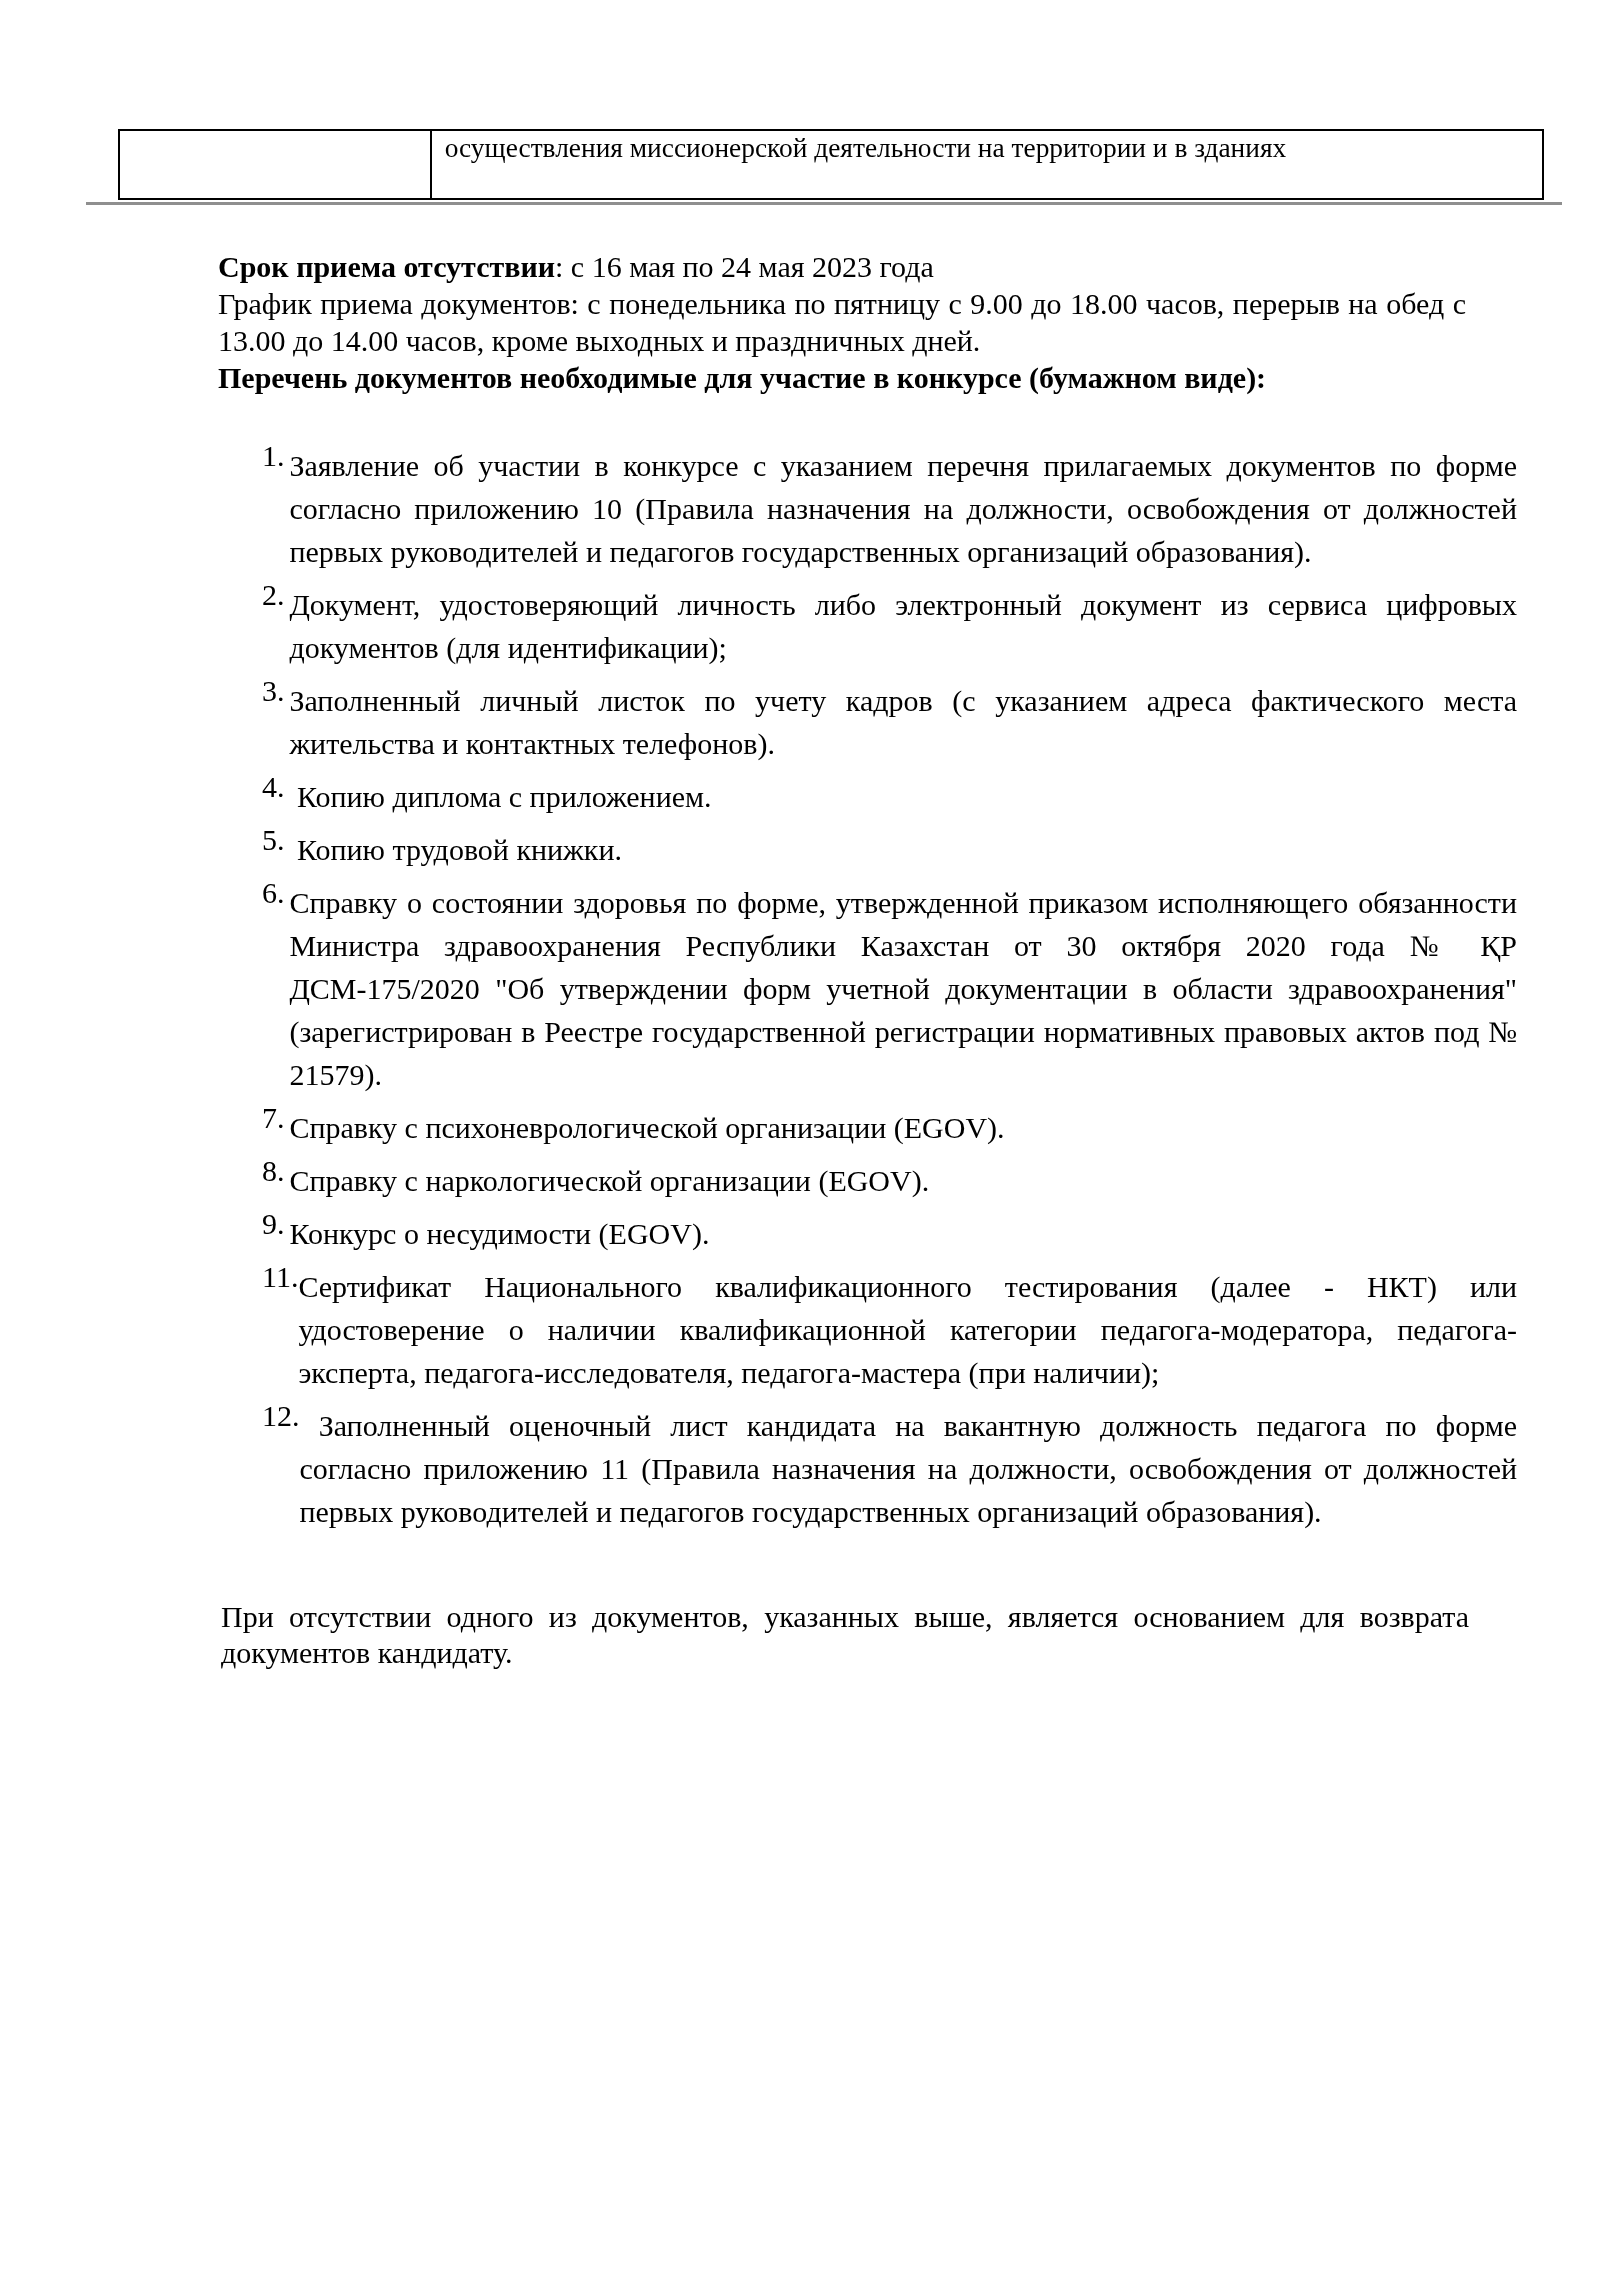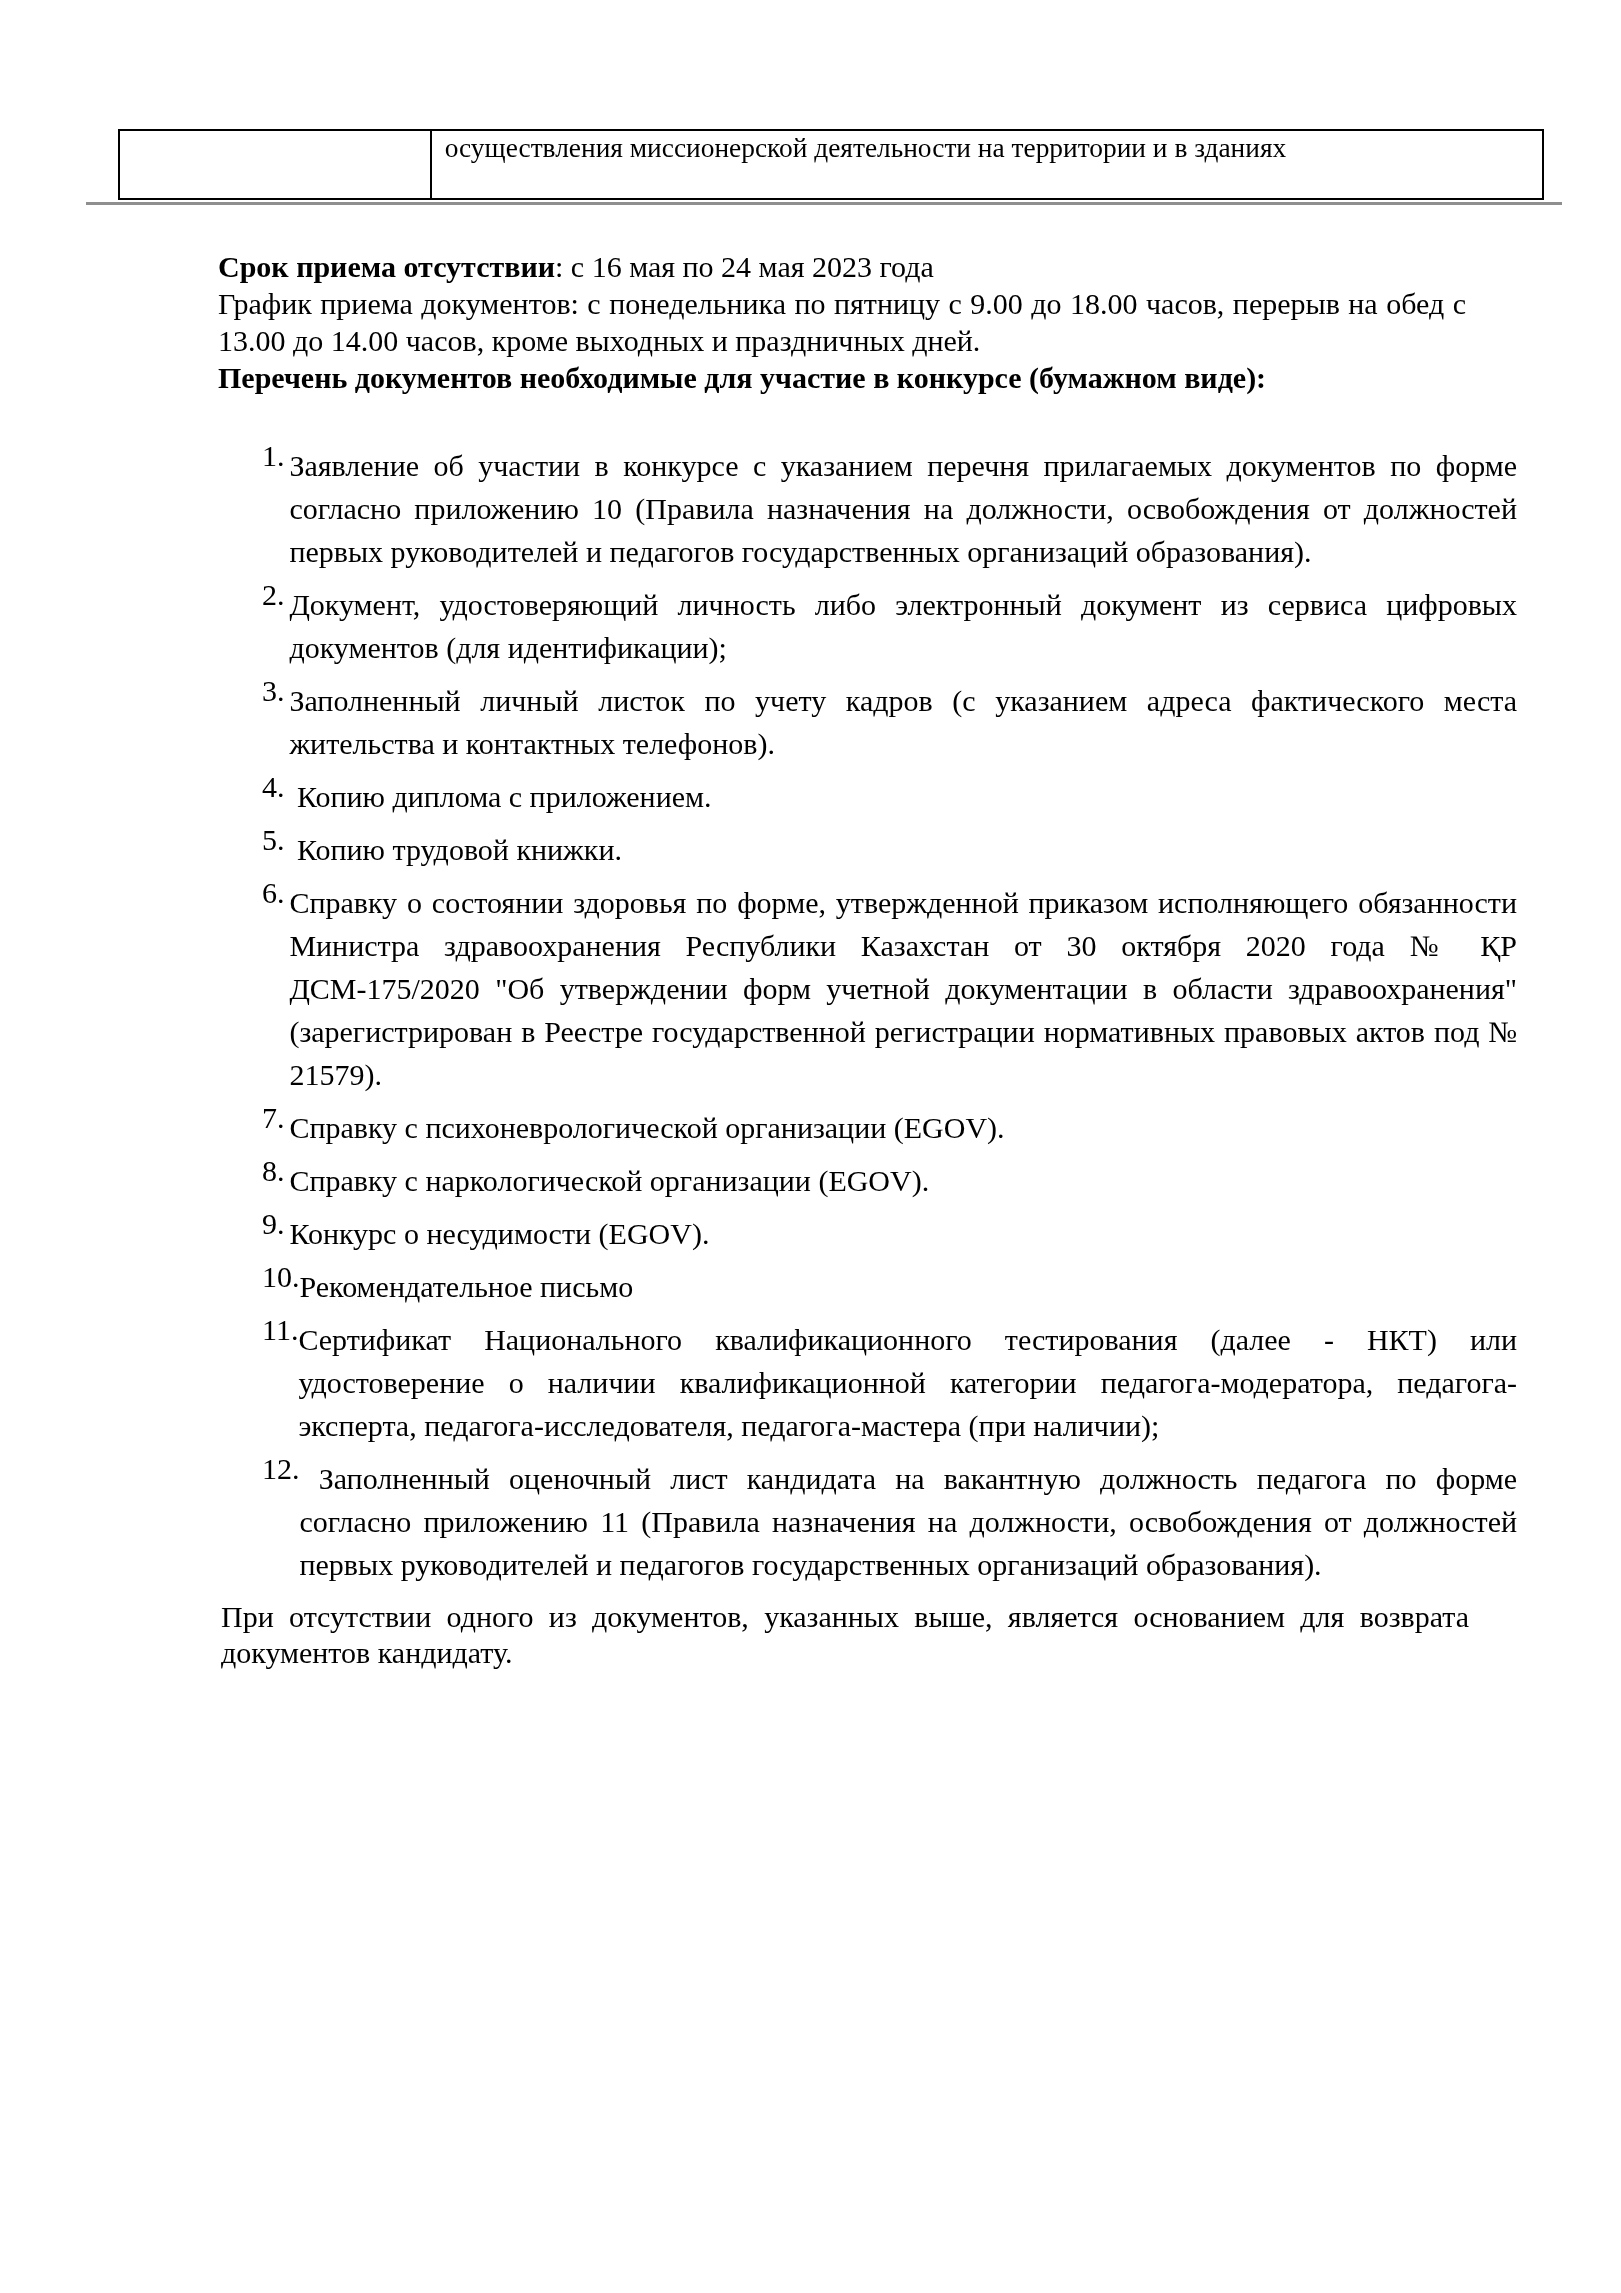--- a/index.html
+++ b/index.html
@@ -150,24 +150,20 @@
       <div class="item">
         <span class="num">8.</span>
         <div class="txt">Справку с наркологической организации (EGOV).</div>
       </div>
 
       <div class="item">
         <span class="num">9.</span>
         <div class="txt">Конкурс о несудимости (EGOV).</div>
       </div>
 
-      <div class="item">
-        <span class="num">10.</span>
-        <div class="txt">Рекомендательное письмо</div>
-      </div>
 
       <div class="item">
         <span class="num">11.</span>
         <div class="txt">Сертификат Национального квалификационного тестирования (далее - НКТ) или удостоверение о наличии квалификационной категории педагога-модератора, педагога-эксперта, педагога-исследователя, педагога-мастера (при наличии);</div>
       </div>
 
       <div class="item">
         <span class="num">12.</span>
         <div class="txt">&nbsp;Заполненный оценочный лист кандидата на вакантную должность педагога по форме согласно приложению 11 (Правила назначения на должности, освобождения от должностей первых руководителей и педагогов государственных организаций образования).</div>
       </div>

